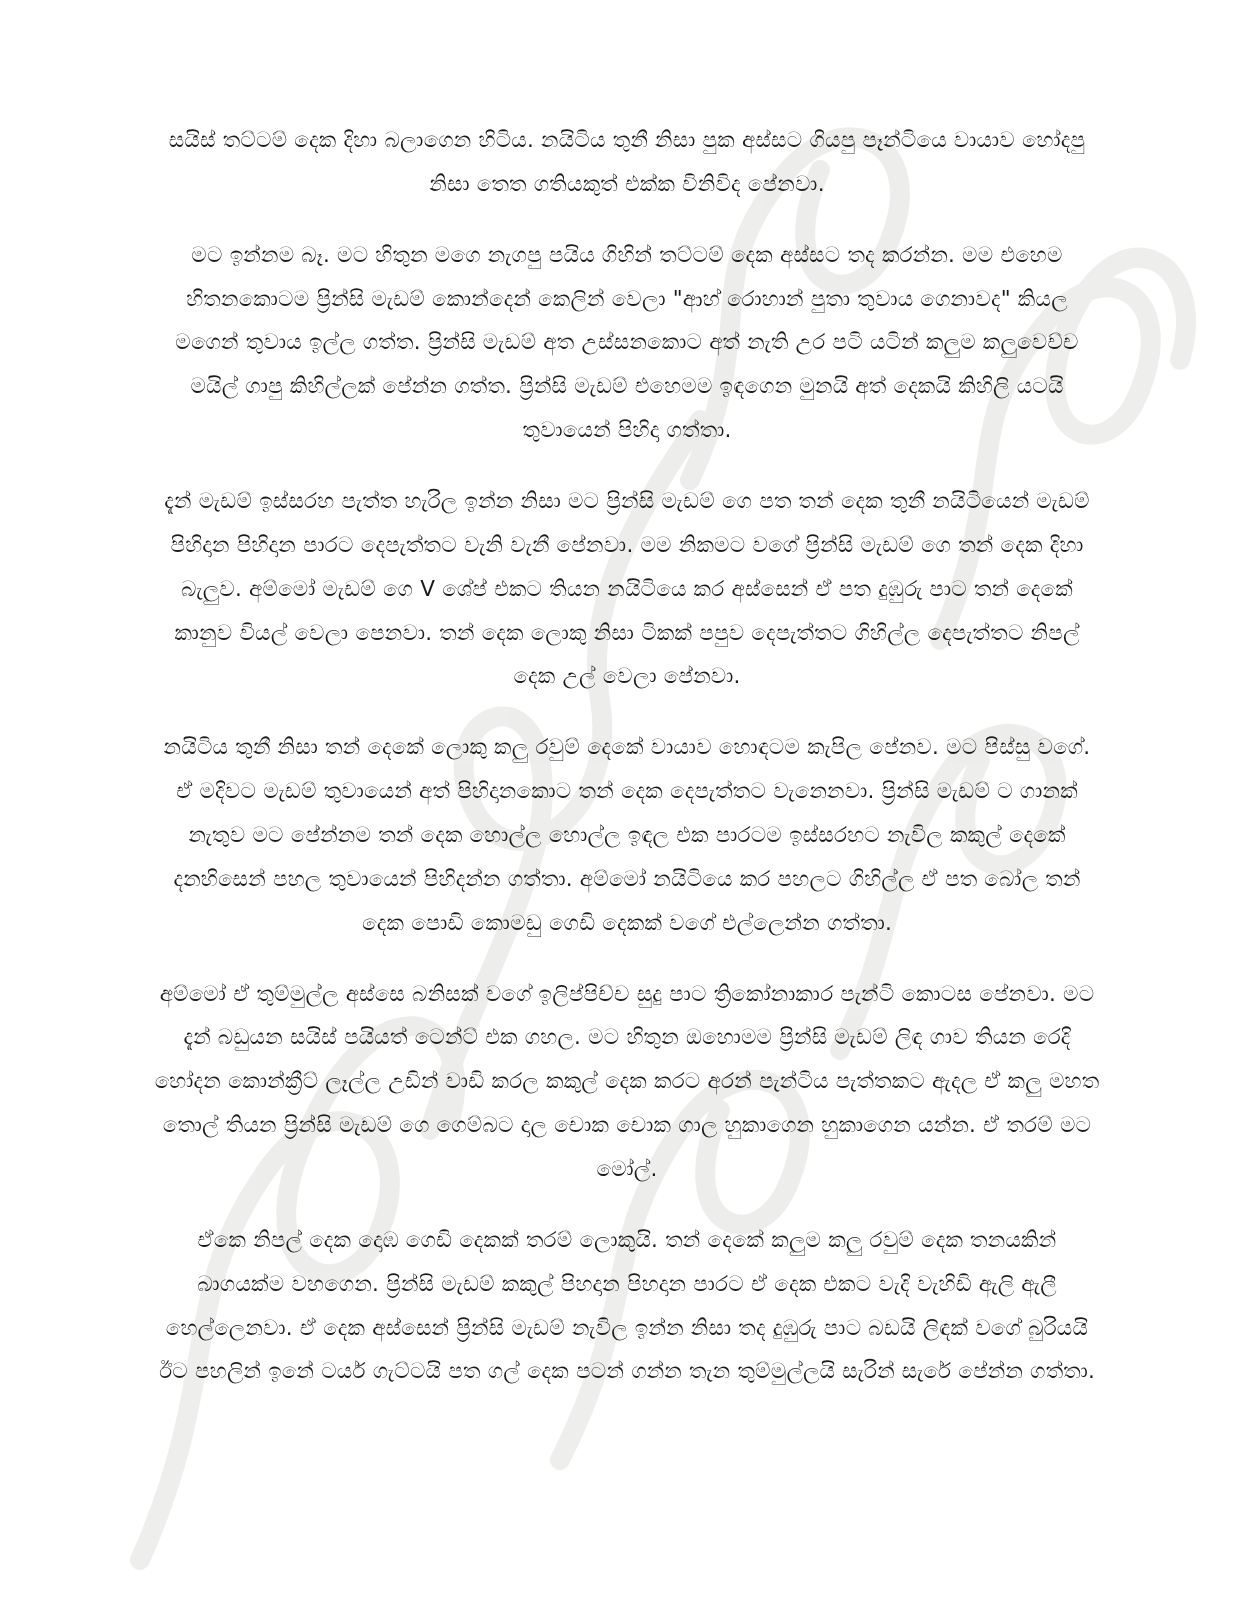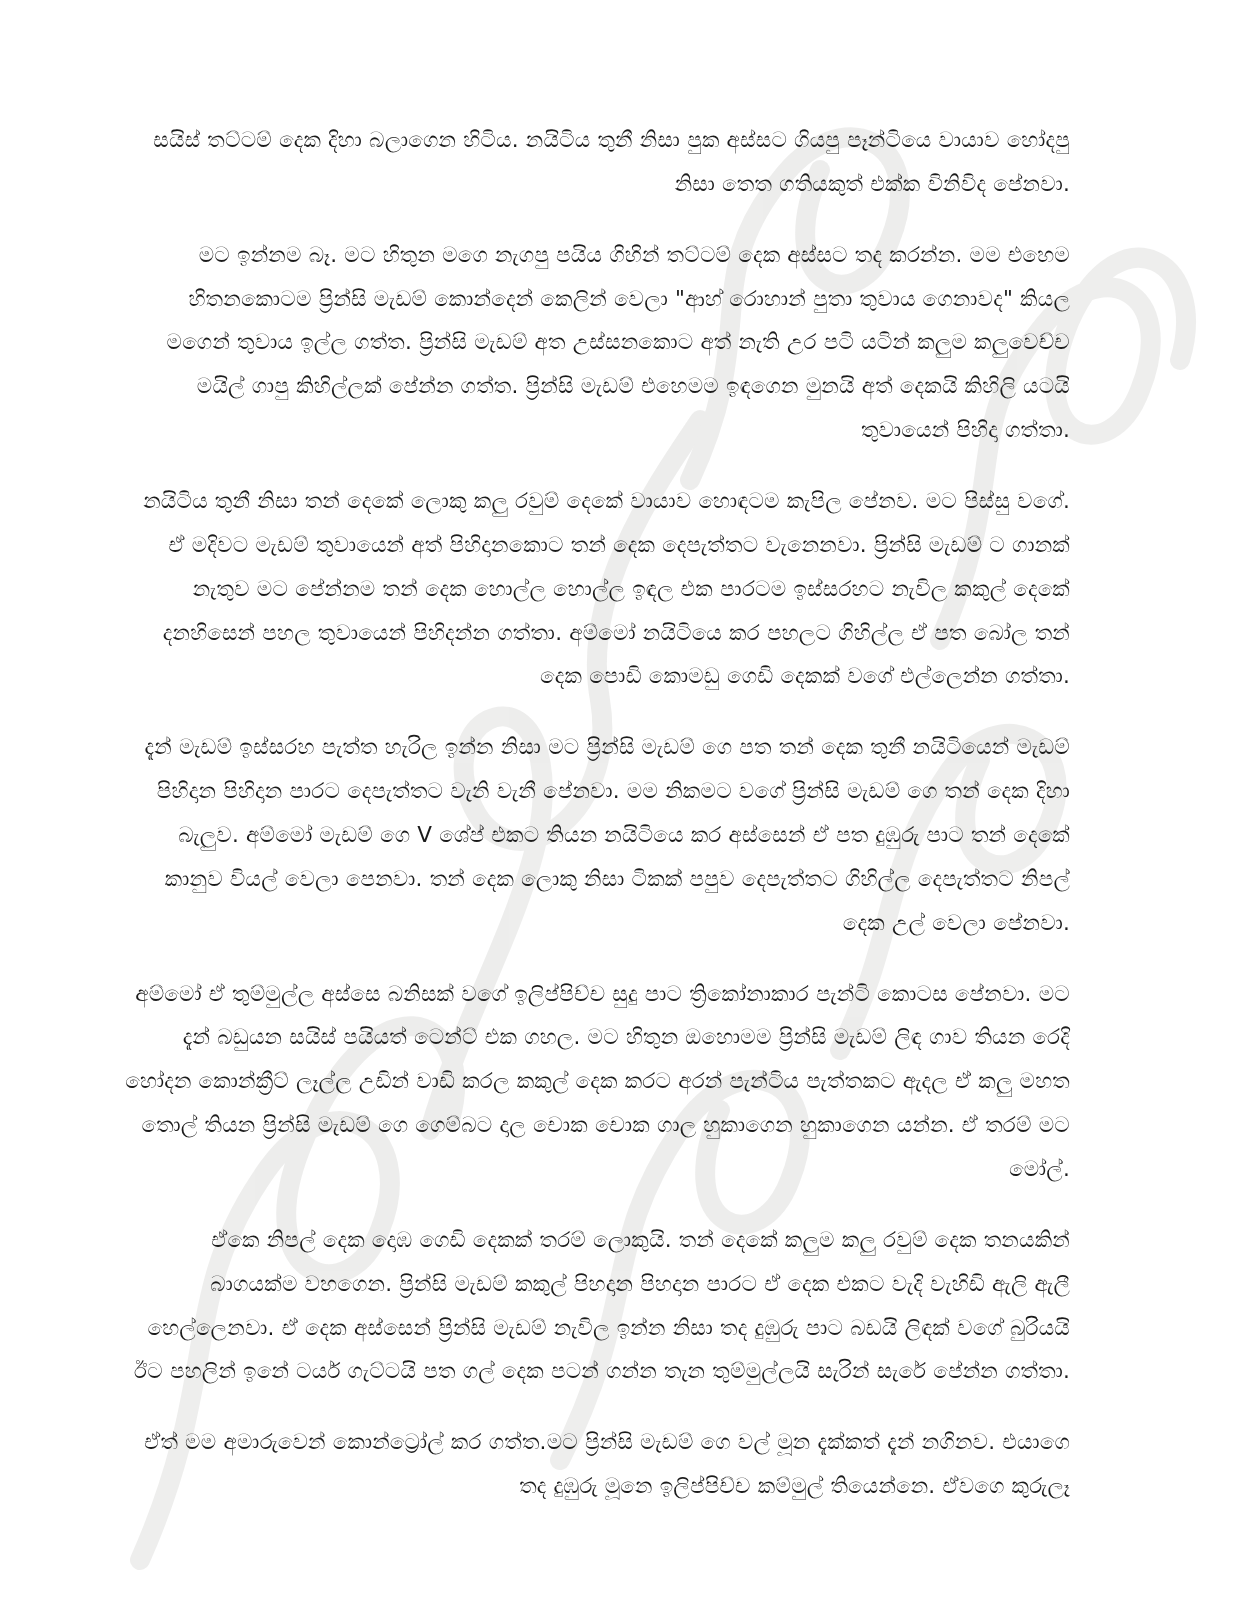--- a/index.html
+++ b/index.html
@@ -15,29 +15,29 @@
     font-family: "DejaVu Sans", "Liberation Sans", sans-serif;
   }
   .watermark-layer {
     position: absolute;
     inset: 0;
     z-index: 0;
     pointer-events: none;
   }
   .content {
     position: absolute;
-    left: 122px;
+    left: 153px;
     top: 118px;
     width: 948px;
     z-index: 1;
     color: #1b1b1b;
     font-size: 21.5px;
     line-height: 2.04;
     letter-spacing: 0.2px;
-    text-align: right;
+    text-align: center;
   }
   .content p {
     margin: 0 0 27px 0;
   }
 </style>
 </head>
 <body>
 
 <main>
 
@@ -51,24 +51,23 @@
       <path d="M 840 1050 C 900 930, 880 870, 950 770 C 1000 700, 1080 740, 1050 820 C 1020 900, 930 870, 980 760"></path>
     </g>
   </svg>
 
   <article class="content">
 
       <p>සයිස් තට්ටම් දෙක දිහා බලාගෙන හිටිය. නයිටිය තුනී නිසා පුක අස්සට ගියපු පෑන්ටියෙ වායාව හෝදපු නිසා තෙත ගතියකුත් එක්ක විනිවිද පේනවා.</p>
 
       <p>මට ඉන්නම බෑ. මට හිතුන මගෙ නැගපු පයිය ගිහින් තට්ටම් දෙක අස්සට තද කරන්න. මම එහෙම හිතනකොටම ප්‍රින්සි මැඩම්  කොන්දෙන් කෙලින් වෙලා "ආහ් රොහාන් පුතා තුවාය ගෙනාවද" කියල මගෙන් තුවාය ඉල්ල ගත්ත. ප්‍රින්සි මැඩම්  අත උස්සනකොට අත් නැති උර පටි යටින් කලුම කලුවෙච්ච මයිල් ගාපු කිහිල්ලක් පේන්න ගත්ත. ප්‍රින්සි මැඩම් එහෙමම ඉඳගෙන මුනයි අත් දෙකයි කිහිලි යටයි තුවායෙන් පිහිදා ගත්තා.</p>
 
+      <p>දැන් මැඩම්  ඉස්සරහ පැත්ත හැරිල ඉන්න නිසා මට ප්‍රින්සි මැඩම් ගෙ පත තන් දෙක තුනී නයිටියෙන් මැඩම්  පිහිදාන පිහිදාන පාරට දෙපැත්තට වැනි වැනී පේනවා.  මම නිකමට වගේ ප්‍රින්සි මැඩම් ගෙ තන් දෙක දිහා බැලුව. අම්මෝ මැඩම් ගෙ V ශේප් එකට තියන නයිටියෙ කර අස්සෙන් ඒ පත දුඹුරු පාට තන් දෙකේ කානුව වියල් වෙලා පෙනවා. තන් දෙක ලොකු නිසා ටිකක් පපුව දෙපැත්තට ගිහිල්ල දෙපැත්තට නිපල් දෙක උල් වෙලා පේනවා.</p>
+
       <p>නයිටිය  තුනී නිසා තන් දෙකේ ලොකු කලු රවුම් දෙකේ වායාව හොඳටම කැපිල පේනව. මට පිස්සු වගේ. ඒ මදිවට මැඩම්  තුවායෙන් අත් පිහිදානකොට තන් දෙක දෙපැත්තට වැනෙනවා. ප්‍රින්සි මැඩම් ට ගානක් නැතුව මට පේන්නම තන් දෙක හොල්ල හොල්ල ඉඳල එක පාරටම ඉස්සරහට නැවිල කකුල් දෙකේ දනහිසෙන් පහල තුවායෙන් පිහිදන්න ගත්තා. අම්මෝ නයිටියෙ කර පහලට ගිහිල්ල ඒ පත බෝල තන් දෙක පොඩි කොමඩු ගෙඩි දෙකක් වගේ එල්ලෙන්න ගත්තා.</p>
-
-      <p>දැන් මැඩම්  ඉස්සරහ පැත්ත හැරිල ඉන්න නිසා මට ප්‍රින්සි මැඩම් ගෙ පත තන් දෙක තුනී නයිටියෙන් මැඩම්  පිහිදාන පිහිදාන පාරට දෙපැත්තට වැනි වැනී පේනවා.  මම නිකමට වගේ ප්‍රින්සි මැඩම් ගෙ තන් දෙක දිහා බැලුව. අම්මෝ මැඩම් ගෙ V ශේප් එකට තියන නයිටියෙ කර අස්සෙන් ඒ පත දුඹුරු පාට තන් දෙකේ කානුව වියල් වෙලා පෙනවා. තන් දෙක ලොකු නිසා ටිකක් පපුව දෙපැත්තට ගිහිල්ල දෙපැත්තට නිපල් දෙක උල් වෙලා පේනවා.</p>
 
       <p>අම්මෝ ඒ තුම්මුල්ල අස්සෙ බනිසක් වගේ ඉලිප්පිච්ච සුදු පාට ත්‍රිකෝනාකාර පැන්ටි කොටස පේනවා. මට දැන් බඩුයන සයිස් පයියත් ටෙන්ට් එක ගහල. මට හිතුන ඔහොමම ප්‍රින්සි මැඩම්  ලිඳ ගාව තියන රෙදි හෝදන කොන්ක්‍රීට් ලෑල්ල උඩින් වාඩි කරල කකුල් දෙක කරට අරන් පැන්ටිය පැත්තකට ඇදල ඒ කලු මහත තොල් තියන ප්‍රින්සි මැඩම් ගෙ ගෙම්බට දාල චොක චොක ගාල හුකාගෙන හුකාගෙන යන්න. ඒ තරම් මට මෝල්.</p>
 
       <p>ඒකෙ නිපල් දෙක දොඹ ගෙඩි දෙකක් තරම් ලොකුයි. තන් දෙකේ කලුම කලු රවුම් දෙක තනයකින් බාගයක්ම වහගෙන. ප්‍රින්සි මැඩම්  කකුල් පිහදාන පිහදාන පාරට ඒ දෙක එකට වැදි වැහිඩි ඇලි ඇලී හෙල්ලෙනවා. ඒ දෙක අස්සෙන් ප්‍රින්සි මැඩම්  නැවිල ඉන්න නිසා තද දුඹුරු පාට බඩයි ලිඳක් වගේ බුරියයි ඊට පහලින් ඉනේ ටයර් ගැට්ටයි පත ගල් දෙක පටන් ගන්න තැන තුම්මුල්ලයි සැරින් සැරේ පේන්න ගත්තා.</p>
 
-      <p>ඒත් මම අමාරුවෙන් කොන්ට්‍රෝල් කර ගත්ත.මට ප්‍රින්සි මැඩම් ගෙ වල් මූන දැක්කත් දැන් නගිනව. එයාගෙ තද දුඹුරු මූනෙ ඉලිප්පිච්ච කම්මුල් තියෙන්නෙ. ඒවගෙ කුරුලෑ</p>
     </article>
 
 </main>
 
 </body></html>

